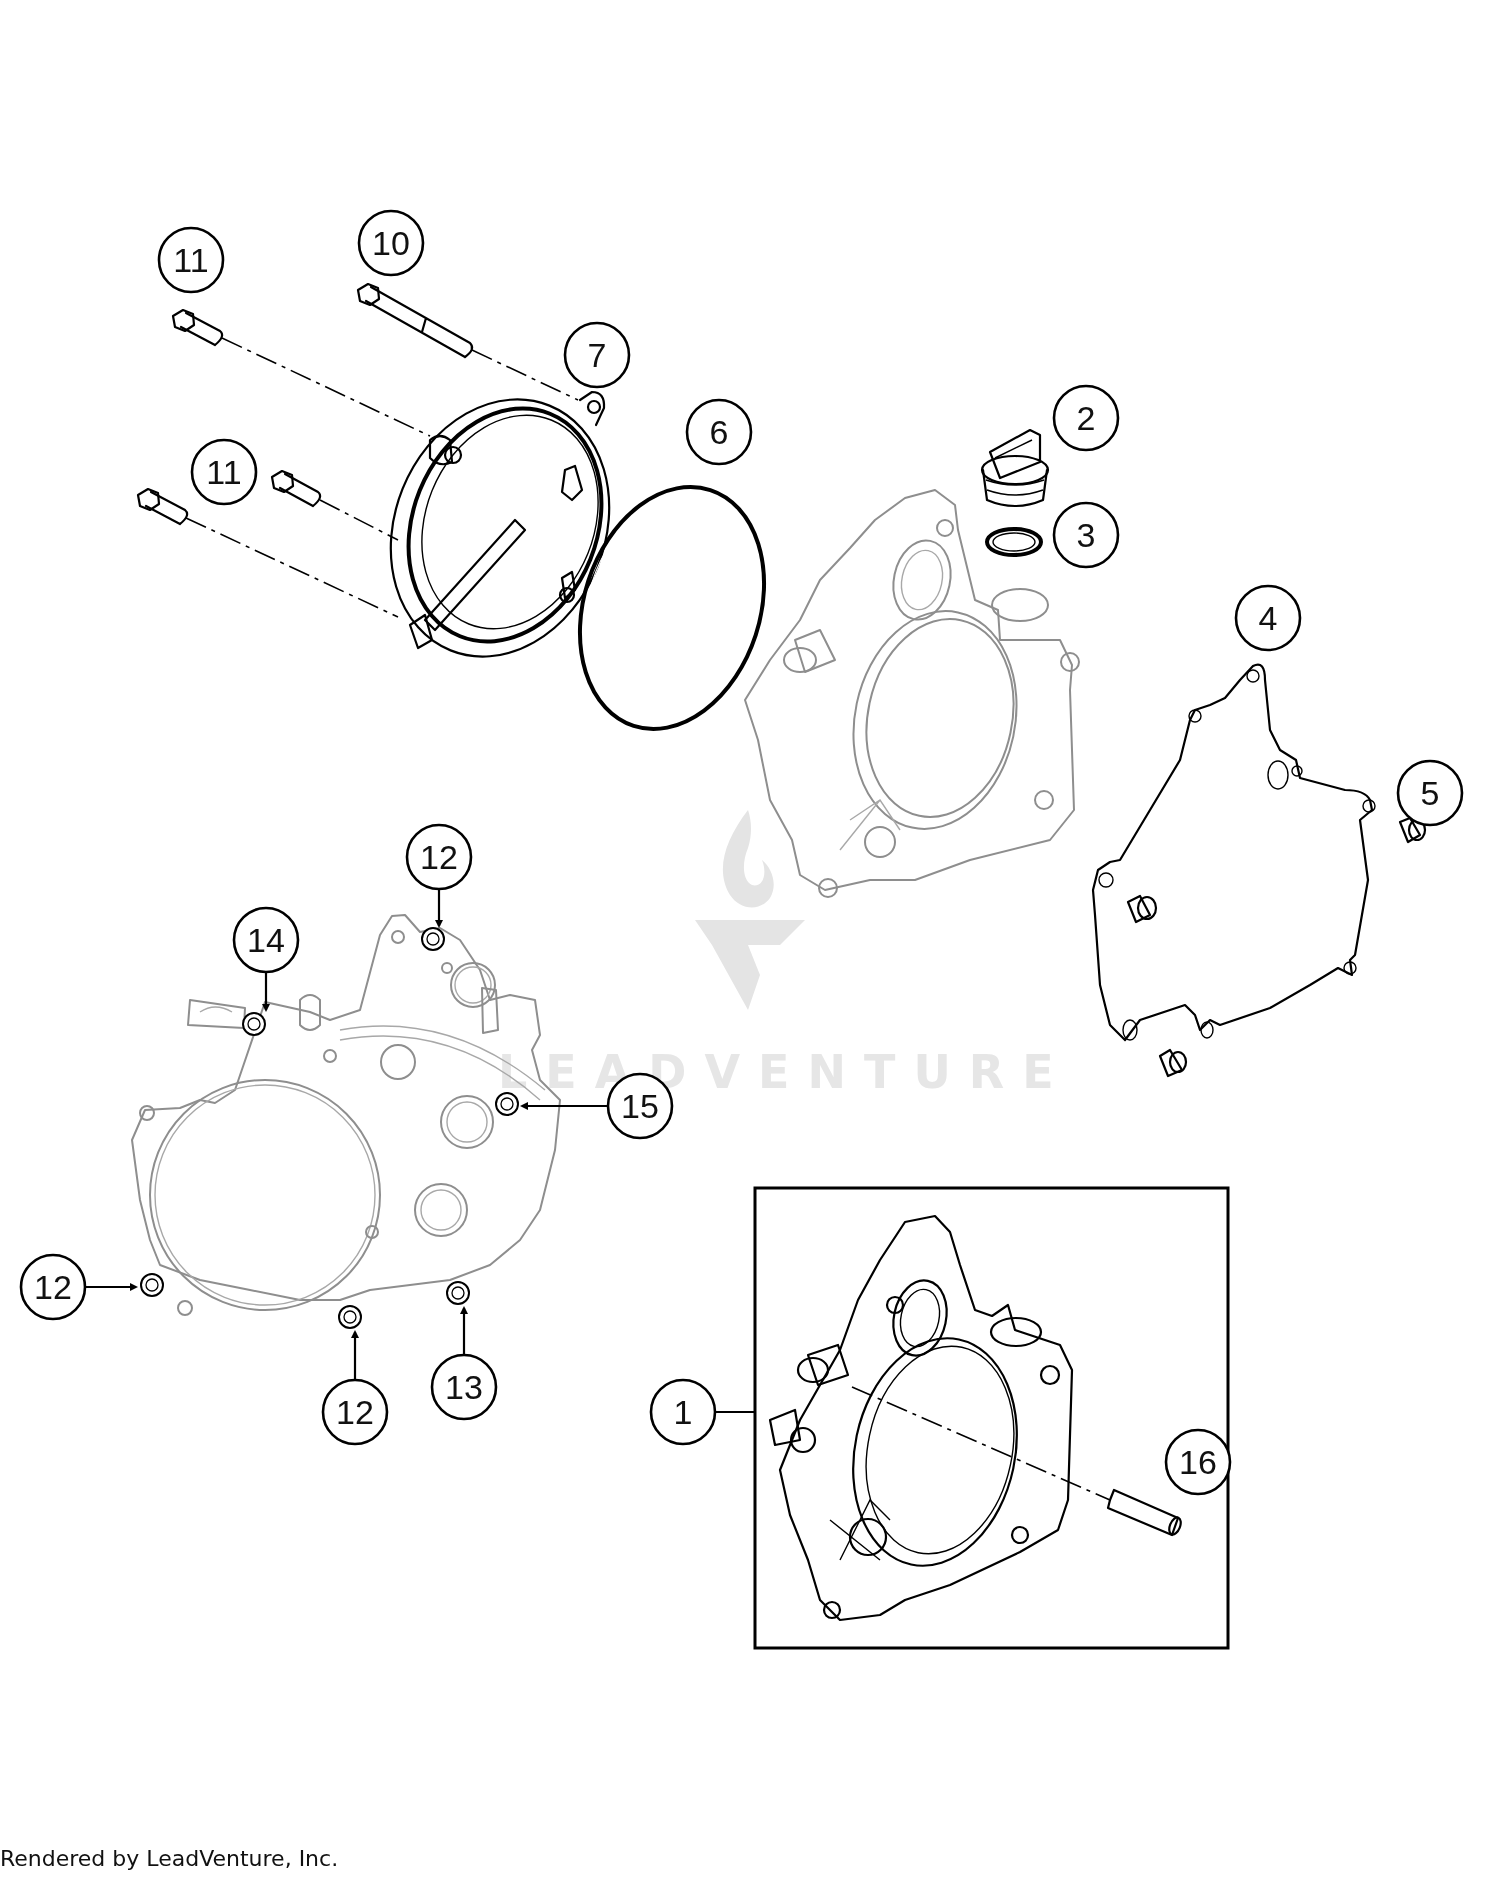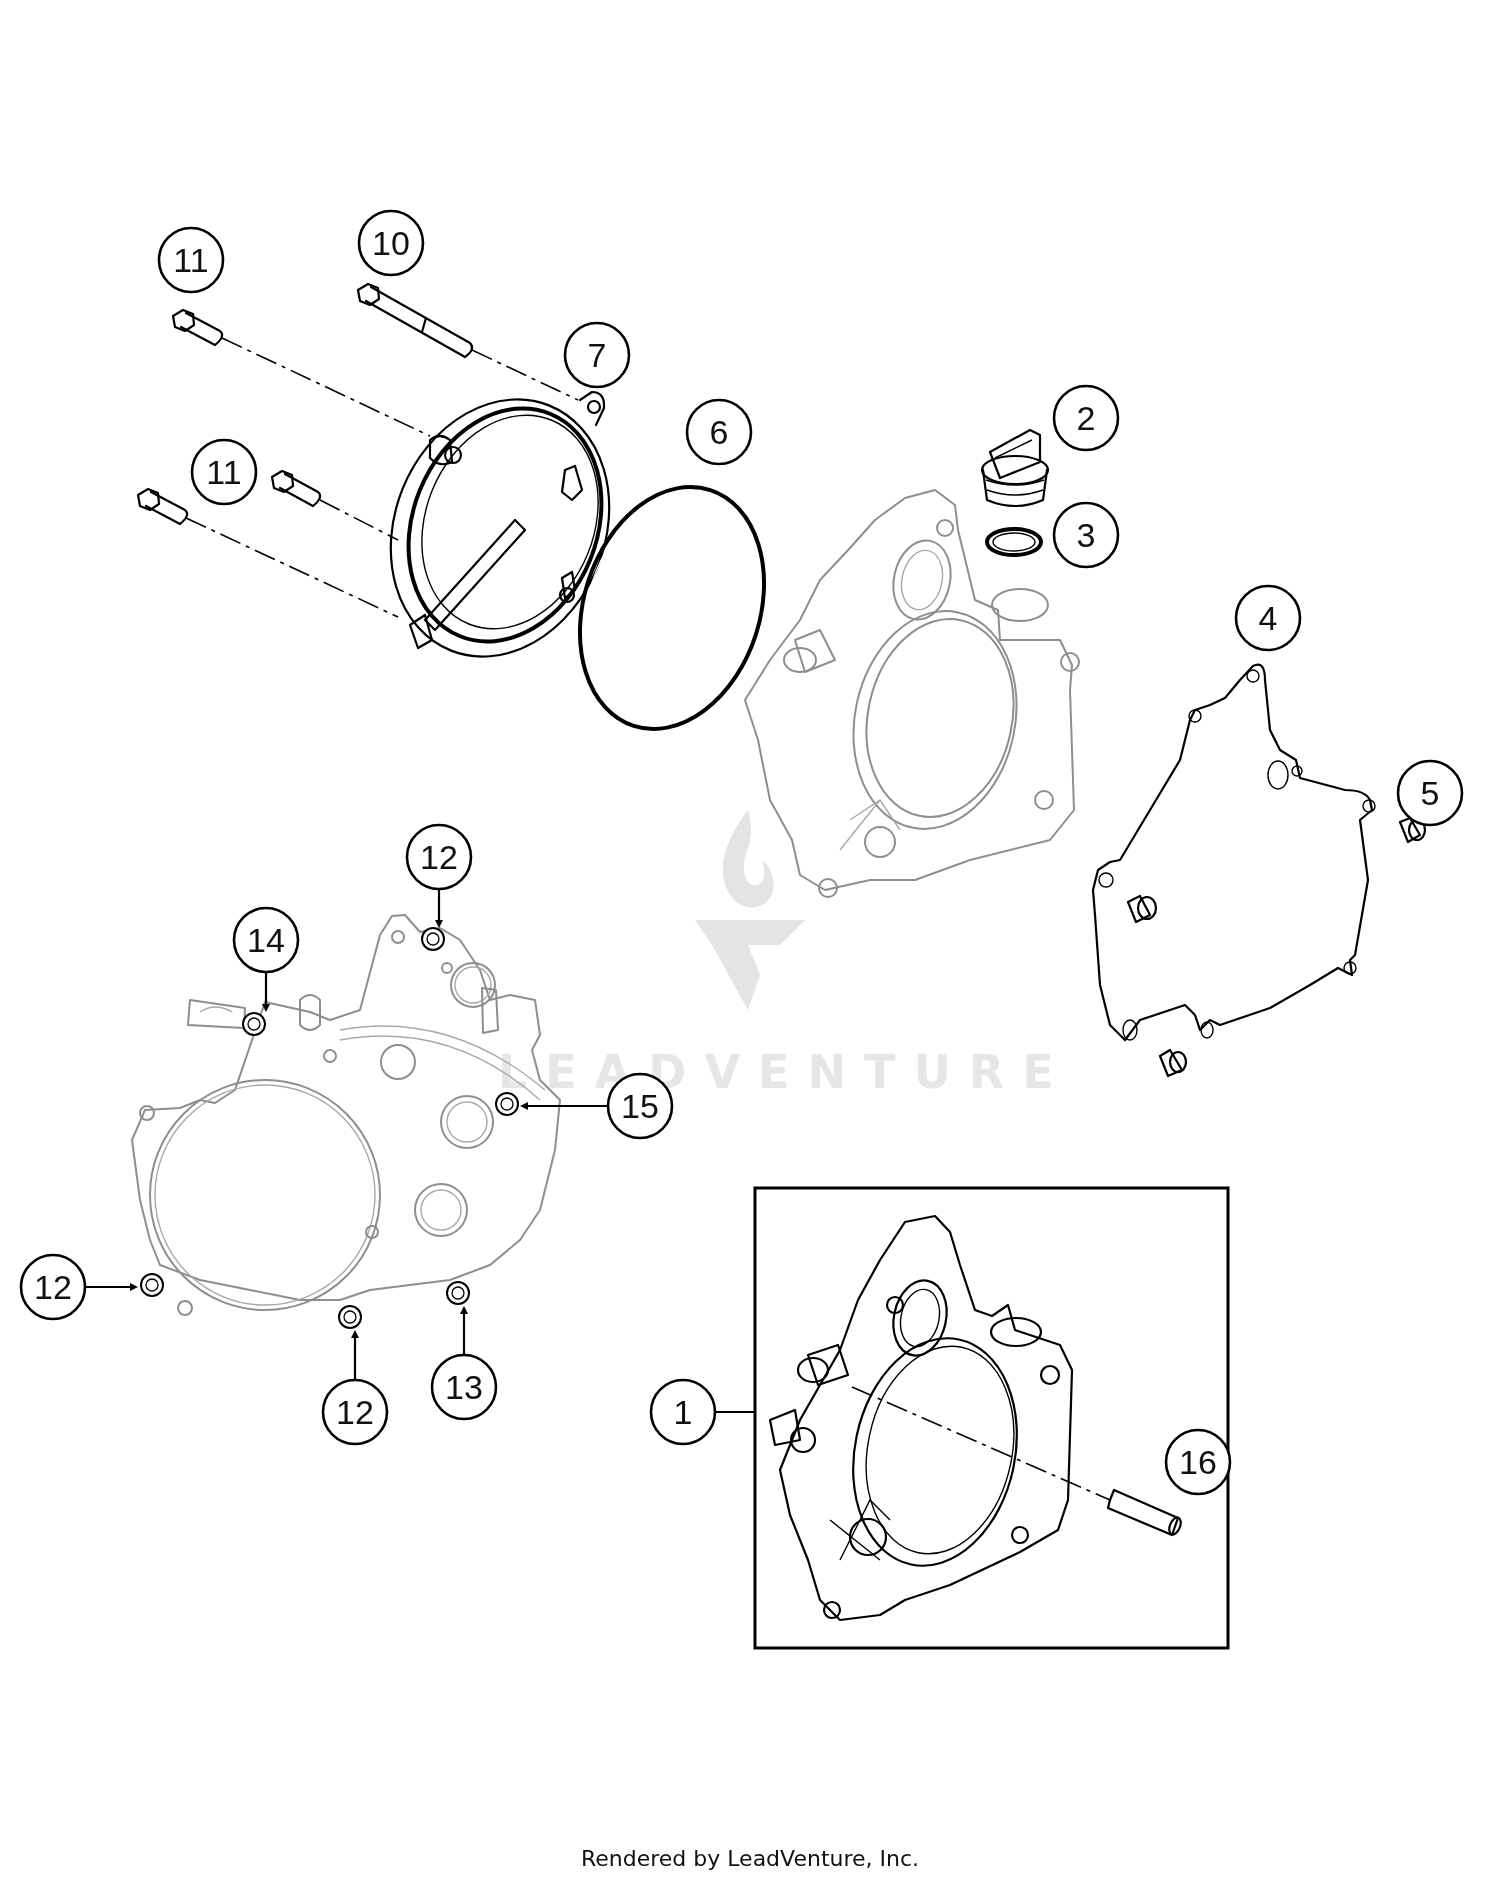--- a/index.html
+++ b/index.html
@@ -10,21 +10,21 @@
   .callout-text { font-family: "Liberation Sans", sans-serif; font-size: 34px; fill: #111111; text-anchor: middle; dominant-baseline: central; }
   .part { fill: none; stroke: #000; stroke-width: 2.2; stroke-linejoin: round; stroke-linecap: round; }
   .part-thin { fill: none; stroke: #000; stroke-width: 1.4; }
   .part-thick { fill: none; stroke: #000; stroke-width: 4; }
   .gray { fill: none; stroke: #8e8e8e; stroke-width: 2; stroke-linejoin: round; }
   .gray-thin { fill: none; stroke: #a8a8a8; stroke-width: 1.4; }
   .dash { fill: none; stroke: #000; stroke-width: 1.6; stroke-dasharray: 22 6 4 6; }
   .leader { fill: none; stroke: #000; stroke-width: 2.2; }
   .wm { fill: #e4e4e4; }
   .wm-text { font-family: "DejaVu Sans", sans-serif; font-size: 46px; font-weight: bold; letter-spacing: 18px; fill: #e6e6e6; }
-  #footer { position: absolute; left: 0; top: 1846px; width: 1500px; text-align: center;
+  #footer { position: absolute; left: 0; top: 1846px; width: 1500px; text-align: left;
             font-family: "DejaVu Sans", sans-serif; font-size: 22px; color: #111; }
 </style>
 </head>
 <body>
 
 <svg id="diagram" viewBox="0 0 1500 1892" xmlns="http://www.w3.org/2000/svg">
 
   <g>
     <path class="wm" d="M748 810 C725 840 715 870 730 895 C740 910 760 912 770 898 C778 885 772 868 762 860 C768 875 762 888 752 885 C742 880 742 862 748 848 C752 835 752 822 748 810 Z"></path>
     <path class="wm" d="M695 920 L805 920 L780 945 L748 945 L760 975 L748 1010 L712 945 Z"></path>

